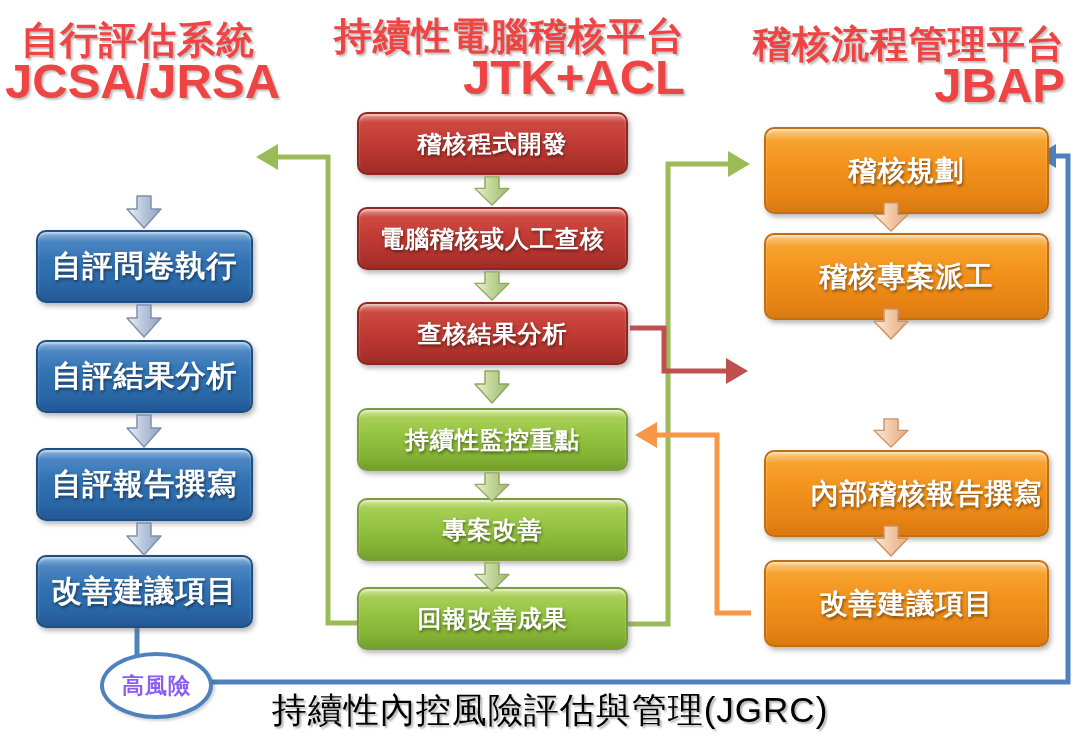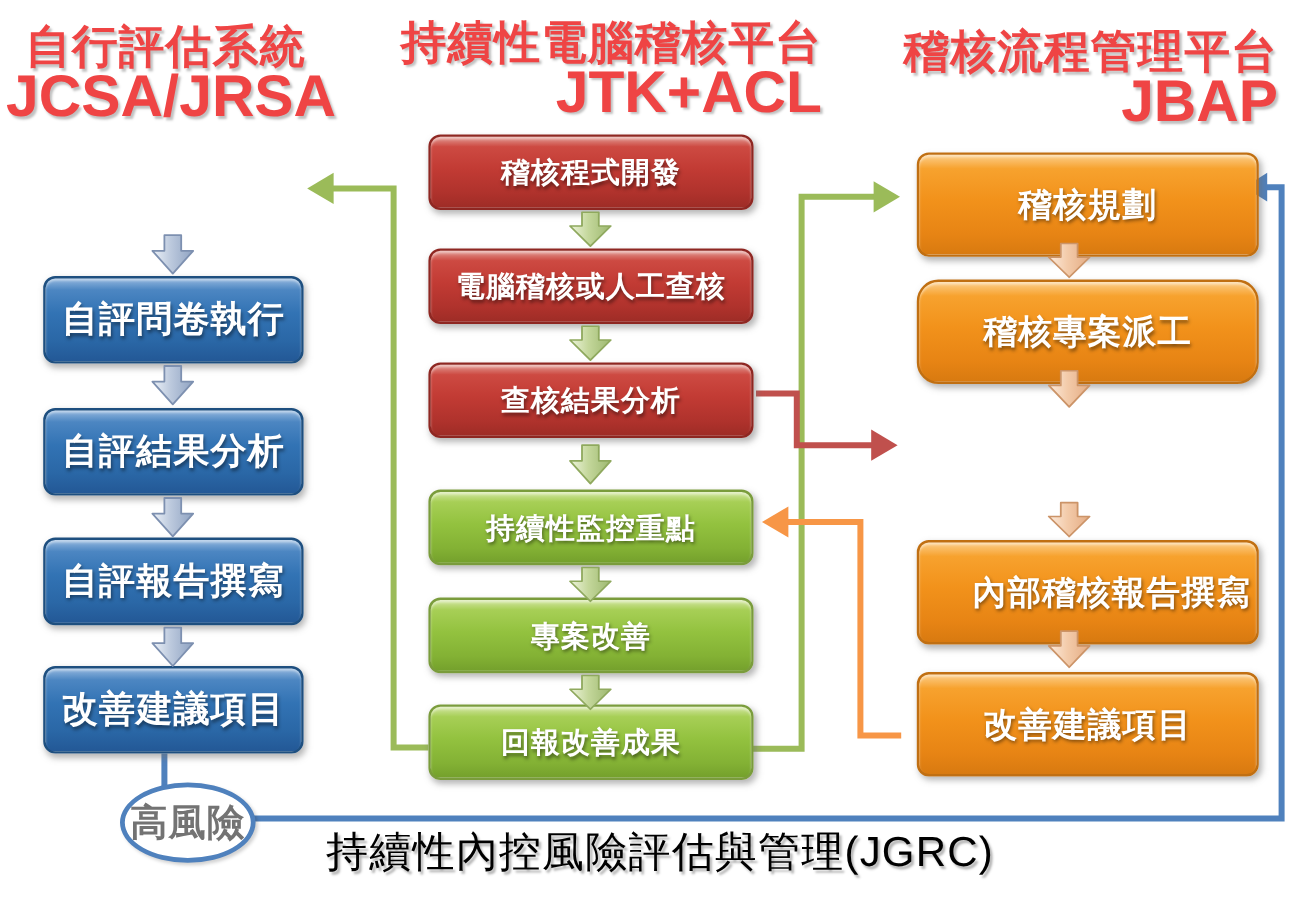--- a/index.html
+++ b/index.html
@@ -32,21 +32,21 @@
   .connectors{position:absolute;left:0;top:0;z-index:1;pointer-events:none;}
   .ln{fill:none;stroke-width:5;}
   .ln.g{stroke:#9BBB59;} .ln.b{stroke:#4F81BD;} .ln.r{stroke:#C0504D;} .ln.o{stroke:#F79646;}
   .ah{stroke:none;}
   .ah.g{fill:#9BBB59;} .ah.b{fill:#4F81BD;} .ah.r{fill:#C0504D;} .ah.o{fill:#F79646;}
   .chev{position:absolute;z-index:2;overflow:visible;}
   .oval{
     position:absolute;left:100px;top:652px;width:113px;height:67px;box-sizing:border-box;
     border:4px solid #4F81BD;border-radius:50%;background:#fff;z-index:4;
     display:flex;align-items:center;justify-content:center;
-    color:#737373;font-size:31px;font-weight:bold;letter-spacing:1px;
+    color:#8b5cf6;font-size:22px;font-weight:bold;letter-spacing:1px;
     box-shadow:2px 2px 3px rgba(0,0,0,0.18);
     text-align:center;
   }
   .bottom-title{
     position:absolute;left:220px;top:687px;width:660px;text-align:center;z-index:2;
     color:#000;font-size:35px;font-weight:normal;letter-spacing:1px;
     text-shadow:2px 2px 2px rgba(0,0,0,0.3);
   }
 </style>
 </head>
@@ -107,21 +107,21 @@
   <div class="bx blue" style="top:555px;">改善建議項目</div>
 
   <div class="bx mid red" style="top:112px;">稽核程式開發</div>
   <div class="bx mid red" style="top:207px;">電腦稽核或人工查核</div>
   <div class="bx mid red" style="top:302px;">查核結果分析</div>
   <div class="bx mid green" style="top:408px;">持續性監控重點</div>
   <div class="bx mid green" style="top:498px;">專案改善</div>
   <div class="bx mid green" style="top:587px;">回報改善成果</div>
 
   <div class="bx orng" style="top:127px;">稽核規劃</div>
-  <div class="bx orng" style="top:233px;border-radius:18px;">稽核專案派工</div>
+  <div class="bx orng" style="top:233px;">稽核專案派工</div>
   <div class="bx orng" style="top:450px;padding-left:40px;">內部稽核報告撰寫</div>
   <div class="bx orng" style="top:560px;">改善建議項目</div>
 
   <svg class="chev" style="left:126px;top:195px" width="36" height="34" viewBox="0 0 36 34">
       <polygon points="11,1 25,1 25,14 35,14 18,33 1,14 11,14" fill="url(#gradSilver)" stroke="#7D90B0" stroke-width="1.5" stroke-linejoin="round"></polygon>
     </svg>
   <svg class="chev" style="left:126px;top:304px" width="36" height="34" viewBox="0 0 36 34">
       <polygon points="11,1 25,1 25,14 35,14 18,33 1,14 11,14" fill="url(#gradSilver)" stroke="#7D90B0" stroke-width="1.5" stroke-linejoin="round"></polygon>
     </svg>
   <svg class="chev" style="left:126px;top:414px" width="36" height="34" viewBox="0 0 36 34">

